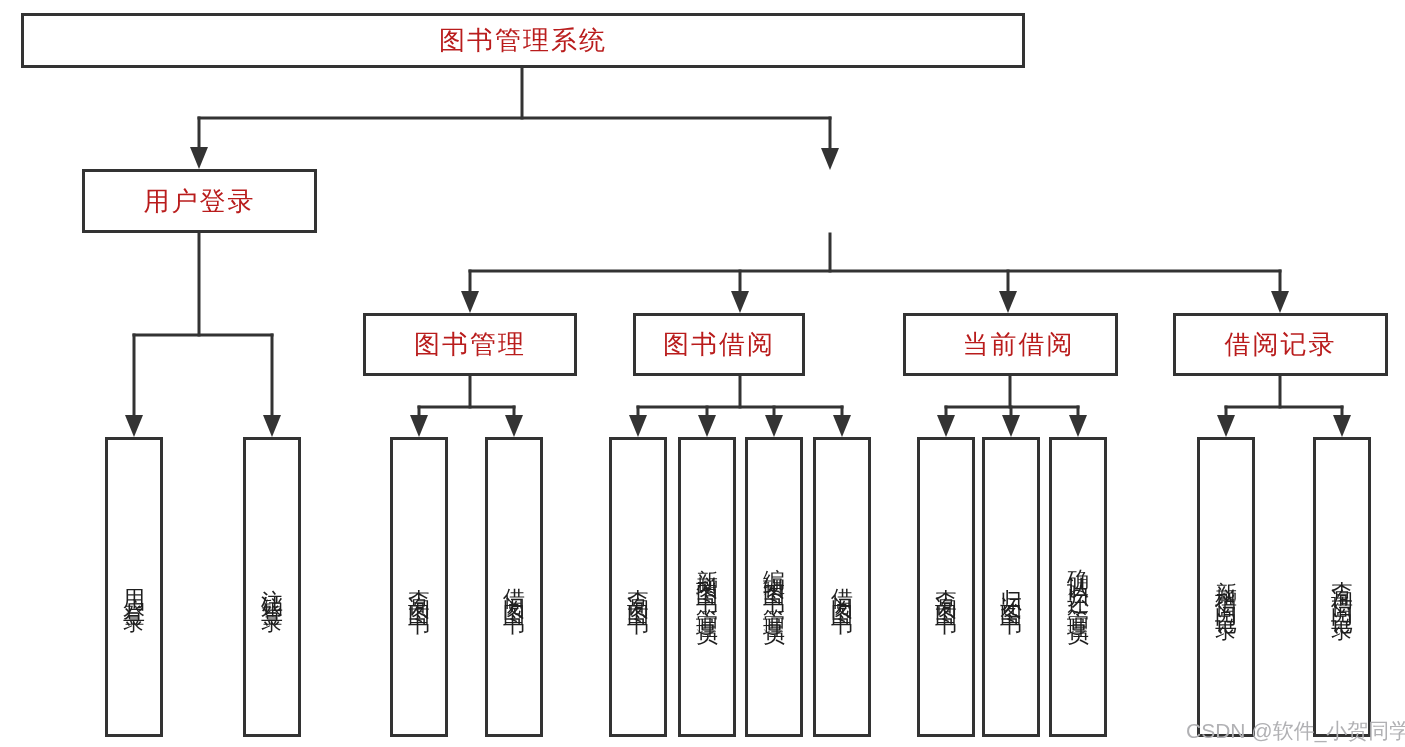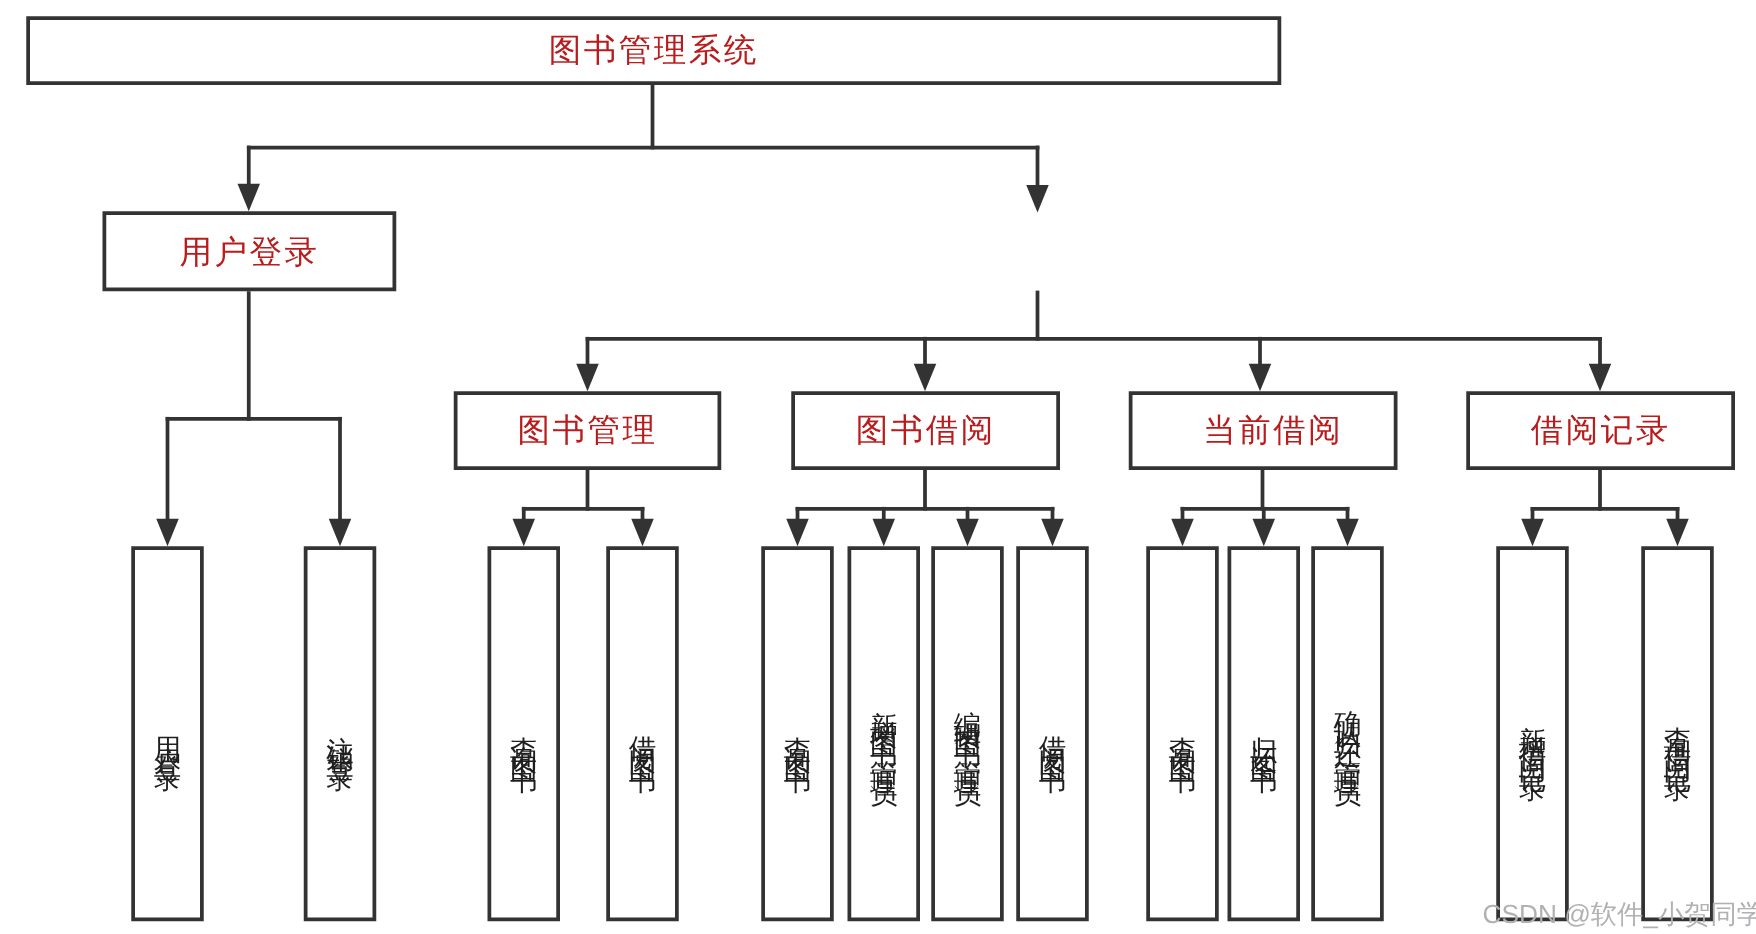--- a/index.html
+++ b/index.html
@@ -155,21 +155,21 @@
     <span>图书管理系统</span>
   </div>
 
   <div class="hbox" style="left:82px; top:169px; width:235px; height:64px;">
     <span>用户登录</span>
   </div>
 
   <div class="hbox" style="left:363px; top:313px; width:214px; height:63px;">
     <span>图书管理</span>
   </div>
-  <div class="hbox" style="left:633px; top:313px; width:215px; height:63px;">
+  <div class="hbox" style="left:633px; top:313px; width:172px; height:63px;">
     <span>图书借阅</span>
   </div>
   <div class="hbox" style="left:903px; top:313px; width:215px; height:63px;padding-left:16px;">
     <span>当前借阅</span>
   </div>
   <div class="hbox" style="left:1173px; top:313px; width:215px; height:63px;">
     <span>借阅记录</span>
   </div>
 
   <div class="vbox" style="left:105px;">

